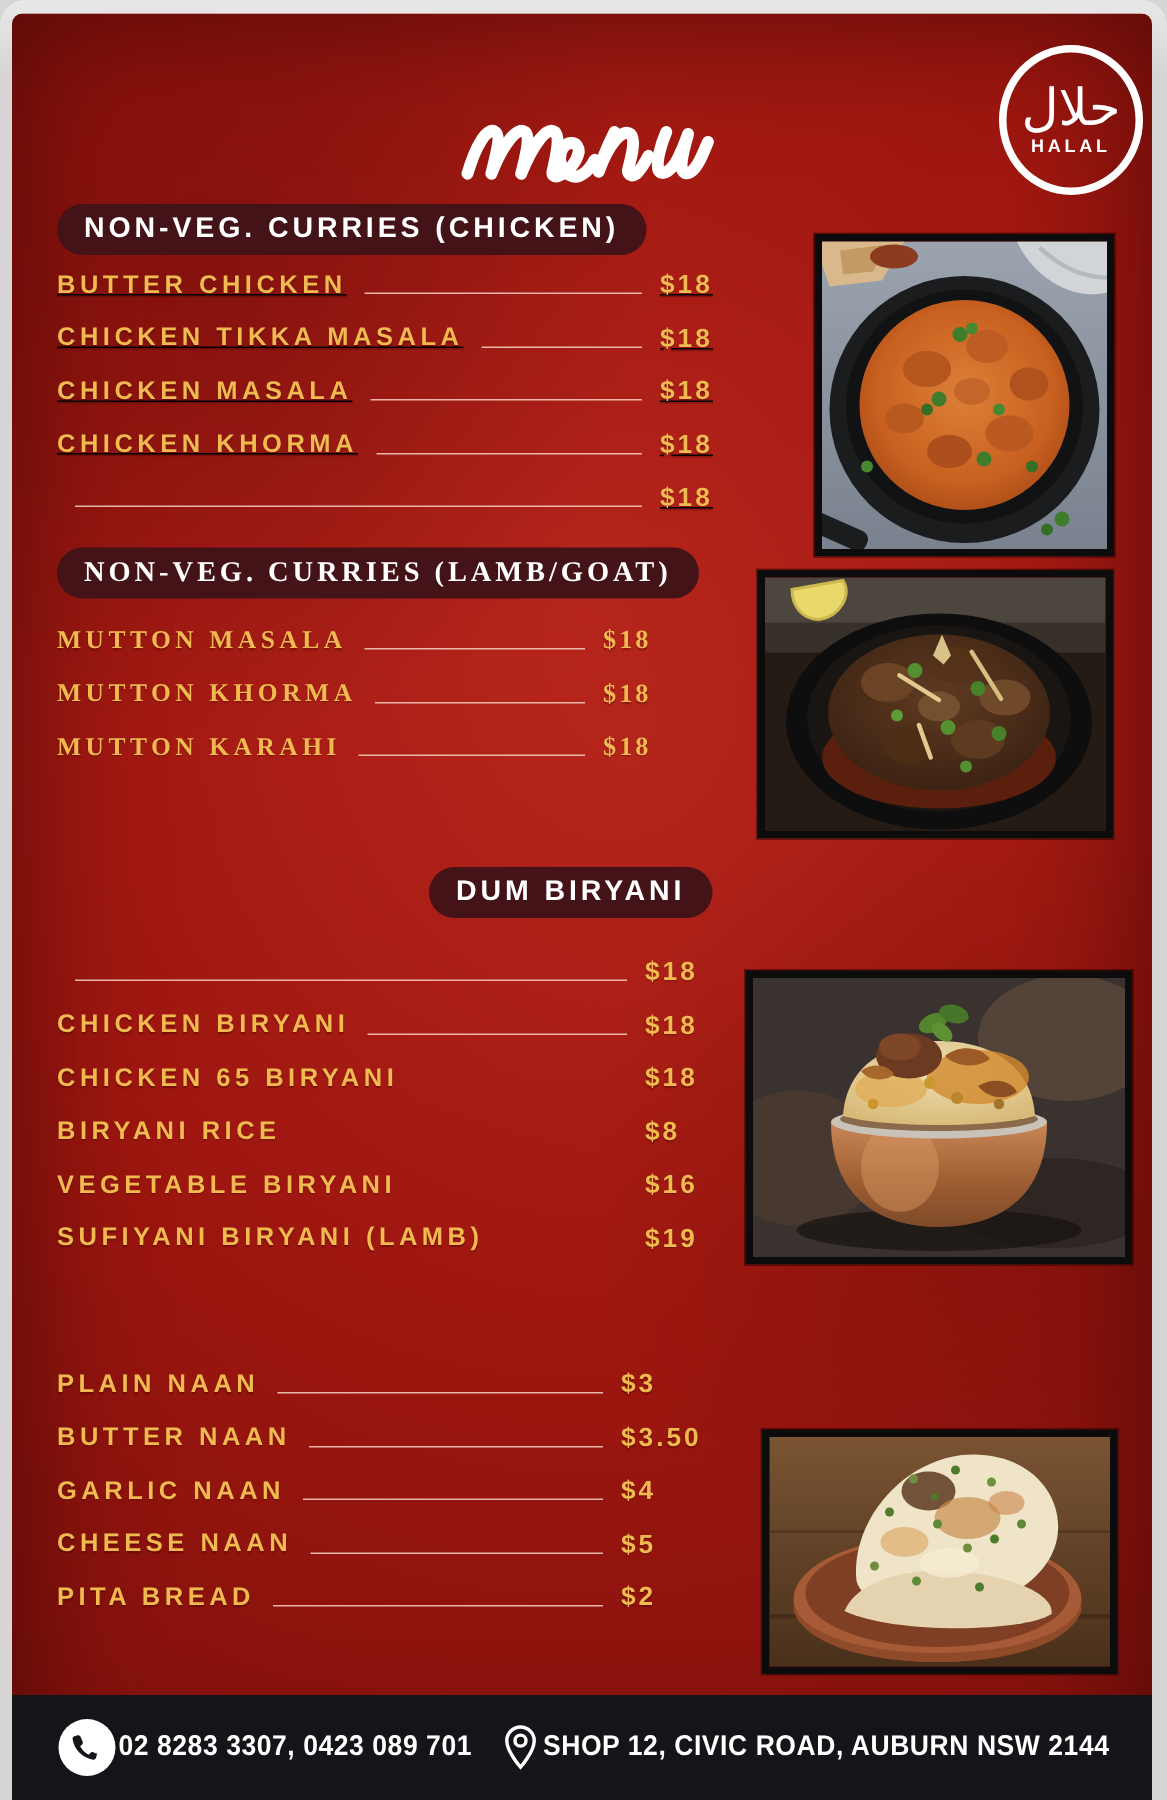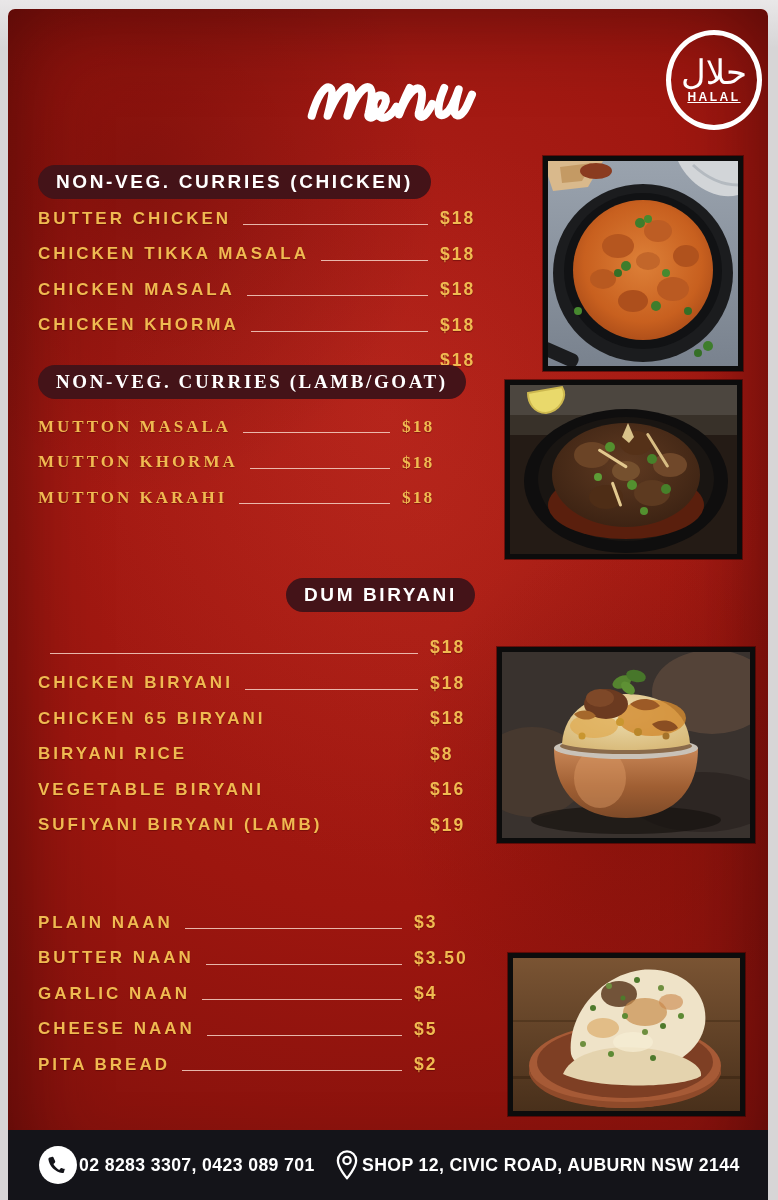--- a/index.html
+++ b/index.html
@@ -1,43 +1,43 @@
 <!DOCTYPE html>
 <html><head>
 <meta charset="utf-8">
 <style>
   html,body{margin:0;padding:0;}
   body{width:778px;height:1200px;background:#d7d5d6;font-family:"Liberation Sans",sans-serif;overflow:hidden;}
-  .page{position:relative;width:778px;height:1200px;background:linear-gradient(180deg,#e9e7e8 0%,#d7d5d6 4%,#d7d5d6 100%);}
+  .page{position:relative;width:778px;height:1200px;background:linear-gradient(180deg,#e9e7e8 0%,#d7d5d6 4%,#d7d5d6 100%);border-radius:17px;}
   .card{position:absolute;left:8px;top:9px;width:760px;height:1191px;border-radius:7px 7px 0 0;overflow:hidden;
     background:
       radial-gradient(55% 38% at 18% 14%, rgba(55,0,0,.28), transparent 70%),
       radial-gradient(45% 32% at 82% 66%, rgba(70,6,0,.22), transparent 70%),
       radial-gradient(65% 45% at 55% 42%, rgba(220,70,40,.14), transparent 70%),
       radial-gradient(125% 92% at 50% 34%, #b1211a 0%, #9d160f 45%, #82110c 78%, #6d0d0a 100%);
     box-shadow:inset 0 0 90px rgba(30,0,0,.55);}
   
   .title-svg{position:absolute;left:292px;top:22px;width:185px;height:106px;}
   .sr{position:absolute;width:1px;height:1px;overflow:hidden;clip:rect(0 0 0 0);}
   
   .halal{position:absolute;left:658px;top:21px;width:96px;height:100px;border:5px solid #fff;border-radius:50%;
     box-sizing:border-box;display:flex;flex-direction:column;align-items:center;justify-content:center;color:#fff;}
   .halal .ar{font-size:34px;line-height:34px;margin-top:-2px;}
-  .halal .en{font-size:12px;font-weight:bold;letter-spacing:2.5px;margin-top:1px;text-decoration:underline;}
+  .halal .en{font-size:12px;font-weight:bold;letter-spacing:2.5px;margin-top:1px;}
   
   .section{position:absolute;}
   .pill{display:inline-block;background:#441318;color:#fff;font-weight:bold;font-size:19px;letter-spacing:2.6px;
     padding:0 18px;height:34px;line-height:34px;border-radius:30px;white-space:nowrap;}
   .rows{display:block;}
   .row{display:flex;align-items:center;height:35.5px;}
   .iname{color:#f0ba51;font-weight:bold;font-size:17px;letter-spacing:3px;white-space:nowrap;text-shadow:0 1px 1px rgba(60,0,0,.4);}
   .lead{flex:1;margin:0 12px;border-bottom:1.5px solid rgba(246,210,198,.85);transform:translateY(6px);}
   .lead.noline{border-bottom:none;}
   .iprice{color:#f0ba51;font-weight:bold;font-size:17.5px;letter-spacing:2px;white-space:nowrap;text-shadow:0 1px 1px rgba(60,0,0,.4);}
-  .sec1{left:30px;top:156px;width:460px;} .sec1 .rows{margin-top:2px;} .sec1 .iprice{min-width:58px;}
+  .sec1{left:30px;top:127px;width:460px;text-decoration:underline;} .sec1 .rows{margin-top:2px;} .sec1 .iprice{min-width:58px;}
   .sec2{left:30px;top:356px;width:420px;font-family:Liberation Serif, serif;} .sec2 .rows{margin-top:10px;} .sec2 .iprice{min-width:56px;}
   .sec3{left:30px;top:569px;width:454px;} .sec3 .rows{margin-top:18px;} .sec3 .iprice{min-width:62px;}
   .sec3 .pill{margin-left:248px;}
   .sec4{left:30px;top:896px;width:460px;} .sec4 .rows{margin-top:0;} .sec4 .iprice{min-width:84px;}
   .note{color:#f5ede5;font-size:15px;letter-spacing:.2px;margin-top:3px;}
   
   .photo{position:absolute;border:5px solid #0c0c0c;box-sizing:border-box;box-shadow:0 0 0 1px rgba(40,0,0,.5);}
   .photo svg{display:block;}
   .ph1{left:535px;top:147px;width:200px;height:215px;}
   .ph2{left:497px;top:371px;width:237px;height:179px;}

